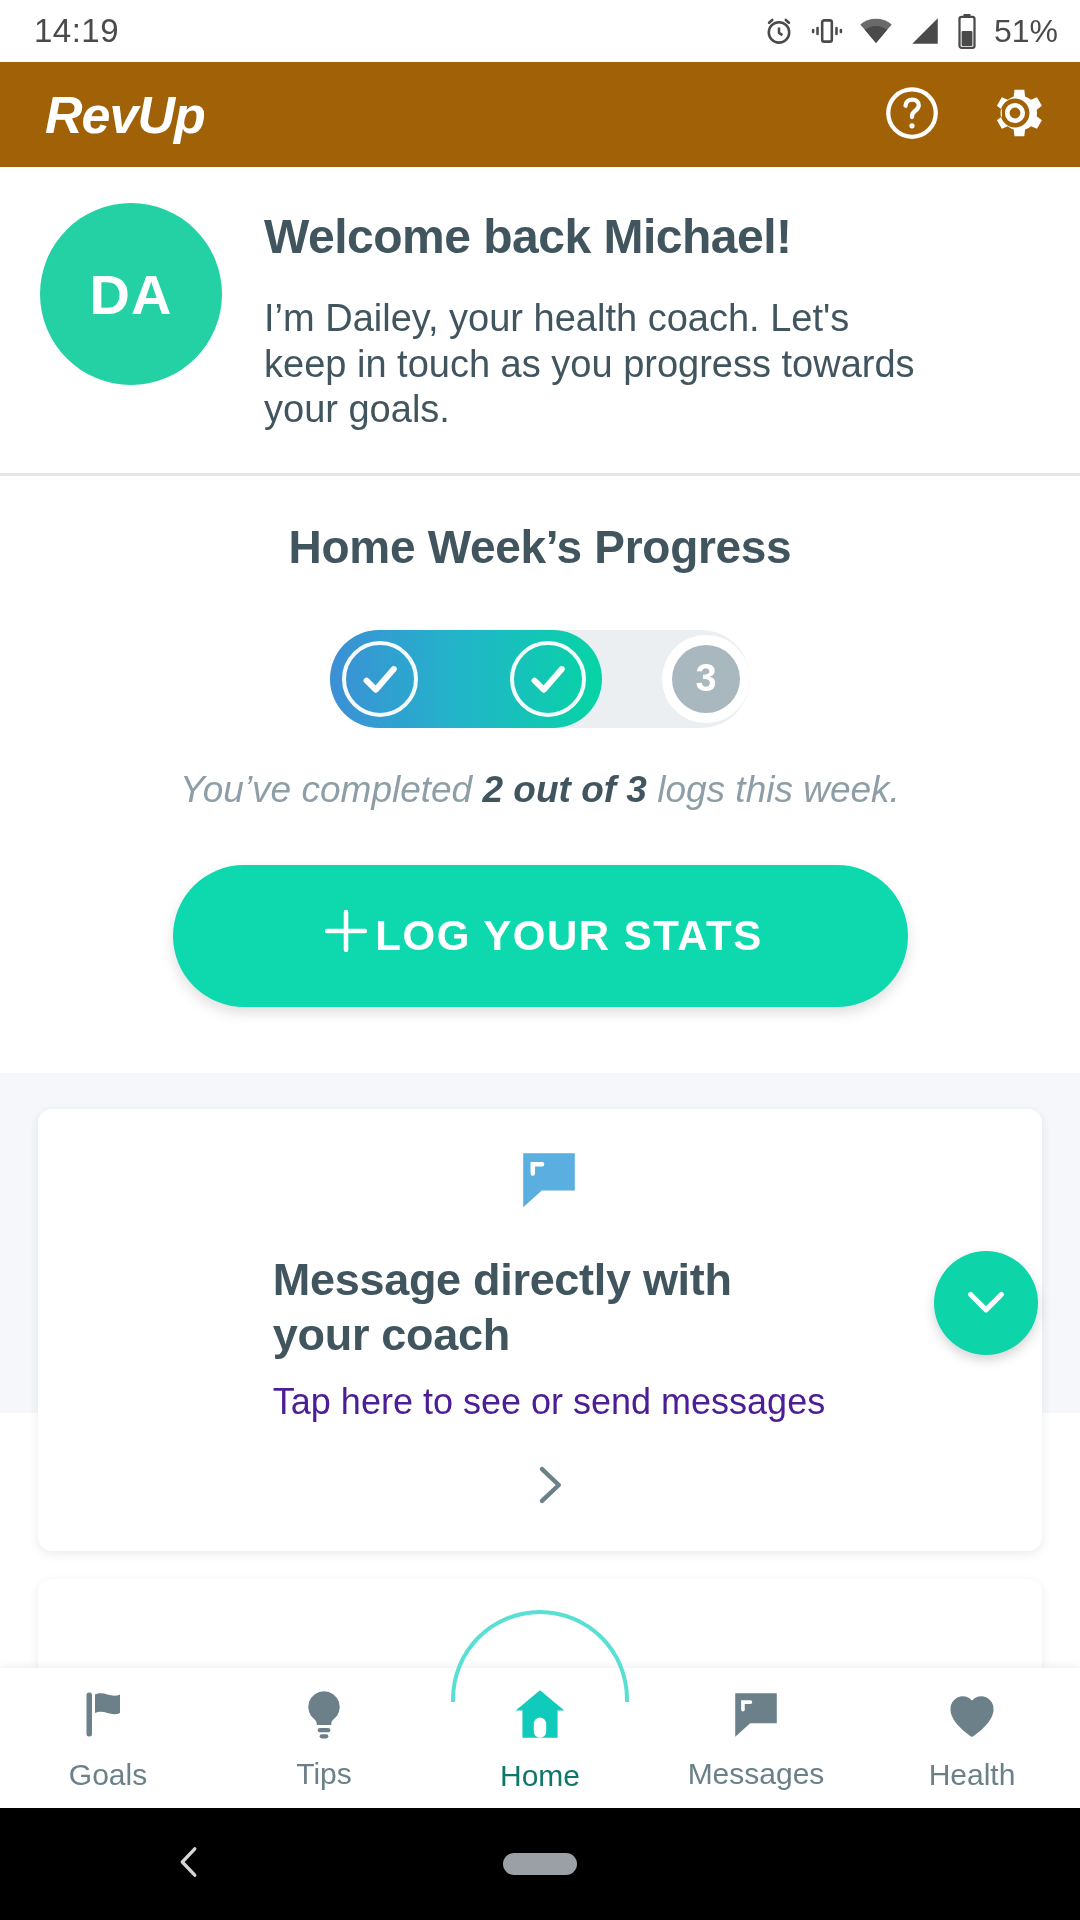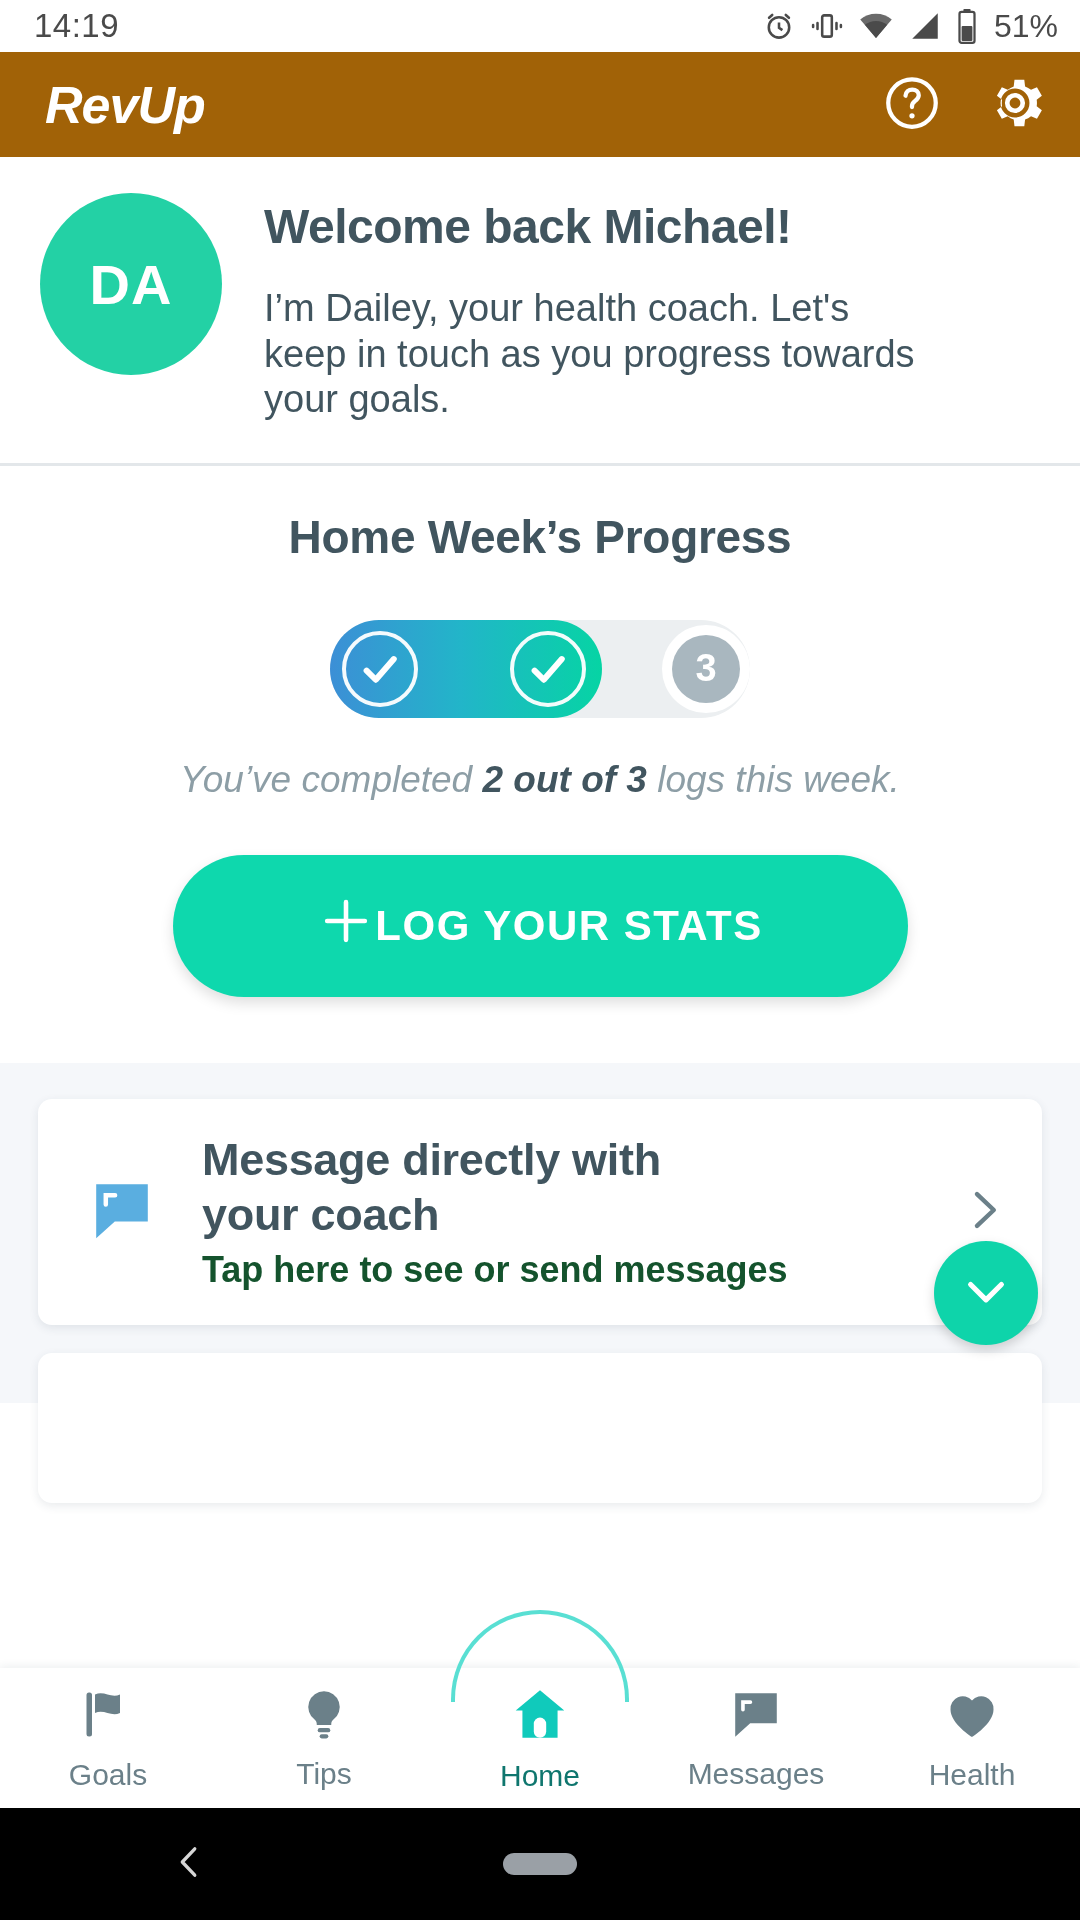--- a/index.html
+++ b/index.html
@@ -6,21 +6,21 @@
   html, body {
     width: 1080px; height: 1920px;
     font-family: "Liberation Sans", sans-serif;
     background: #ffffff;
     overflow: hidden;
   }
   .phone { position: relative; width: 1080px; height: 1920px; background:#fff; }
 
   
   .statusbar {
-    height: 52px; background:#ffffff; display:flex; align-items:center;
+    height: 62px; background:#ffffff; display:flex; align-items:center;
     padding: 0 22px 0 34px; justify-content: space-between;
   }
   .sb-time { font-size: 33px; color:#4a4a4a; letter-spacing:.5px; font-family:"Liberation Sans",sans-serif; }
   .sb-icons { display:flex; align-items:center; gap: 14px; }
   .sb-icons svg { display:block; }
   .sb-batt { font-size: 32px; color:#4a4a4a; margin-left:2px; }
 
   
   .appbar {
     height: 105px; background:#a16207; display:flex; align-items:center;
@@ -92,29 +92,30 @@
     font-family:"Liberation Sans",sans-serif;
   }
 
   
   .cards {
     background:#f5f7fa; padding: 36px 38px 0; position:relative;
     height: 340px;
   }
   .card {
     background:#fff; border-radius: 14px; box-shadow: 0 3px 10px rgba(40,60,80,.10);
-    display:flex; align-items:center; padding: 34px 30px 34px 48px; gap: 44px;
+    display:flex; align-items:center; padding: 34px 30px 34px 48px; gap: 34px;
     position: relative;
+    flex-direction: column;
   }
   .card-body { flex: 1 1 auto; }
   .card-title {
     font-size: 45px; font-weight: bold; color:#41555f; line-height: 1.22;
     letter-spacing:-.3px; max-width: 520px;
   }
-  .card-sub { margin-top: 6px; font-size: 36px; color:#14532d;font-weight:bold; }
+  .card-sub { margin-top: 18px; font-size: 36px; color:#4c1d95; }
   .card2 {
     background:#fff; border-radius: 14px; box-shadow: 0 3px 10px rgba(40,60,80,.10);
     margin-top: 28px; height: 150px;
   }
   .fab {
     position:absolute; right: 42px; top: 178px;
     width: 104px; height: 104px; border-radius: 50%;
     background:#0ed4aa; border:0; cursor:pointer;
     display:flex; align-items:center; justify-content:center;
     box-shadow: 0 5px 12px rgba(0,0,0,.17); z-index: 6;

